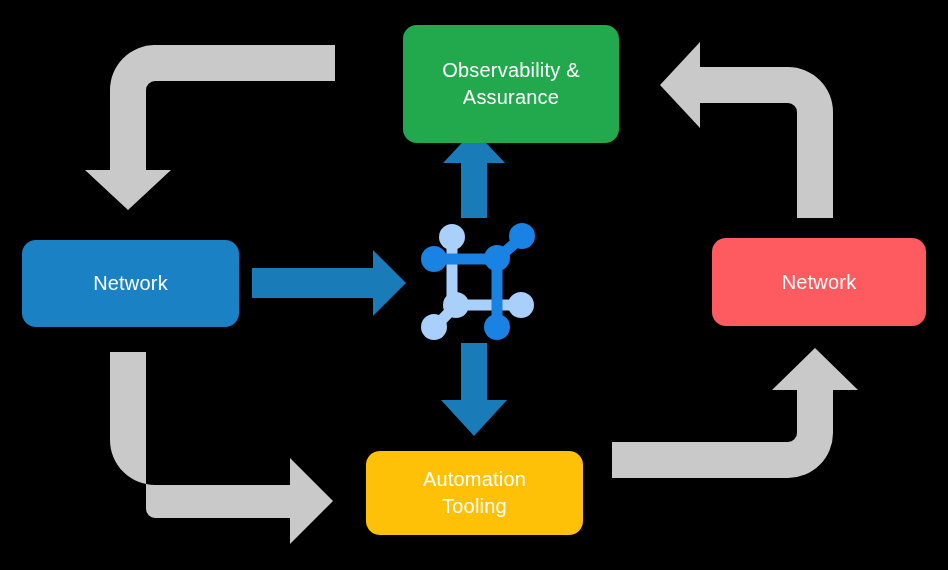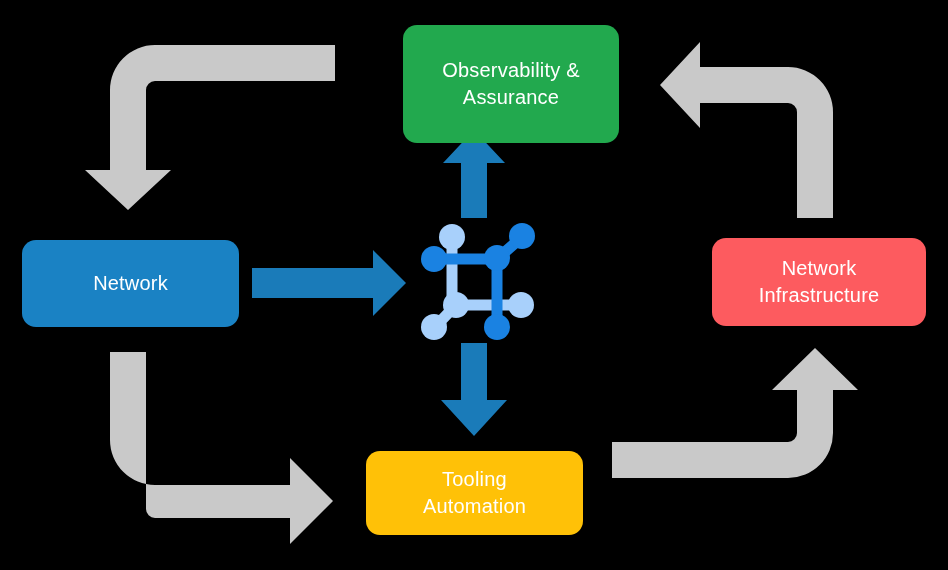--- a/index.html
+++ b/index.html
@@ -186,24 +186,23 @@
 
   <div class="node-box" id="box-left" style="left: 22px; top: 240px; width: 217px; height: 87px; background-color: rgb(26, 130, 196); color: rgb(255, 255, 255);">
     <div>
       <span class="node-label">Network</span>
     </div>
   </div>
 
   <div class="node-box" id="box-right" style="left: 712px; top: 238px; width: 214px; height: 88px; background-color: rgb(253, 91, 95); color: rgb(255, 255, 255);">
     <div>
       <span class="node-label">Network</span>
-      <span class="node-label">Infrastructure</span>
     </div>
   </div>
 
   <div class="node-box" id="box-bottom" style="left: 366px; top: 451px; width: 217px; height: 84px; background-color: rgb(255, 193, 7); color: rgb(255, 255, 255);">
     <div>
+      <span class="node-label">Automation</span>
       <span class="node-label">Tooling</span>
-      <span class="node-label">Automation</span>
     </div>
   </div>
 
 </div>
 
 </body></html>

